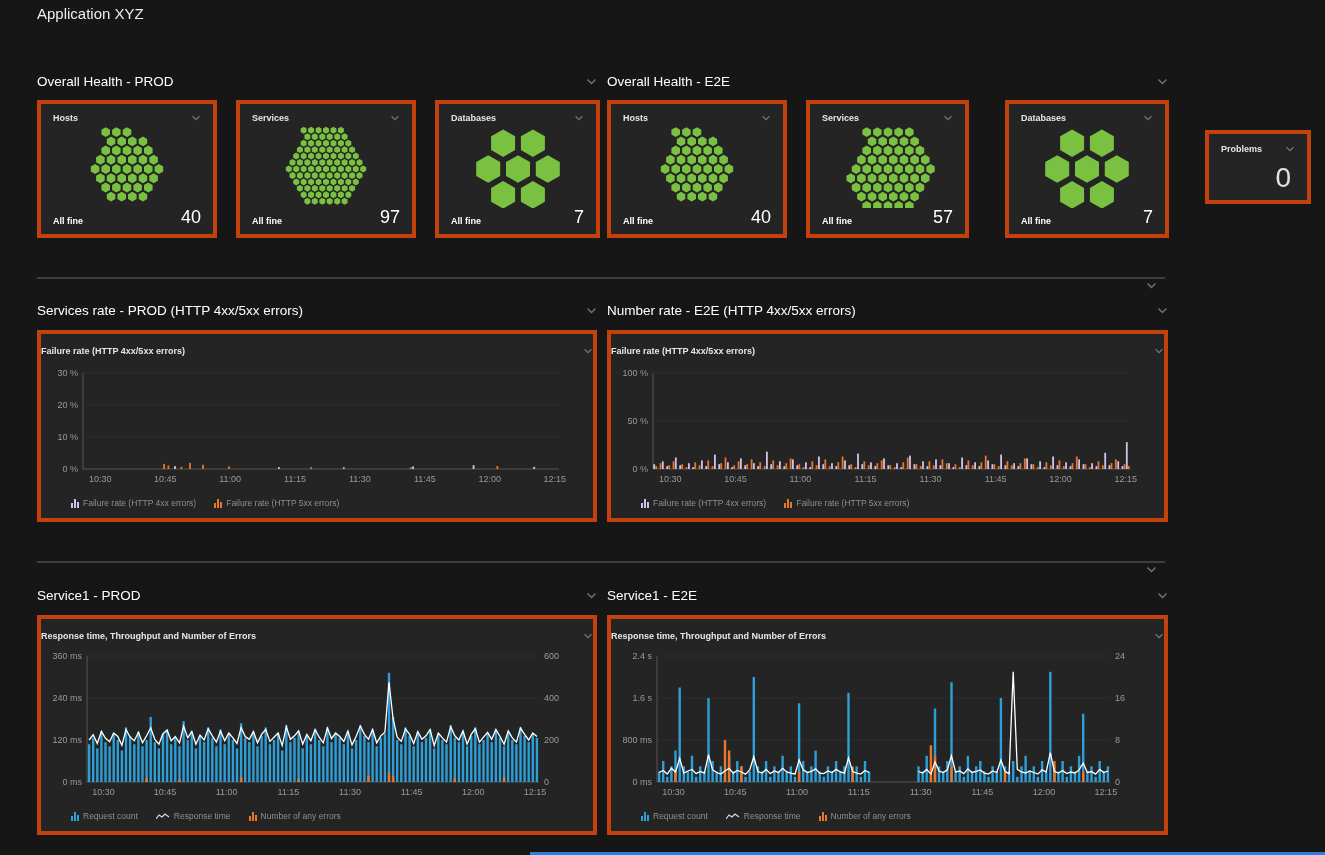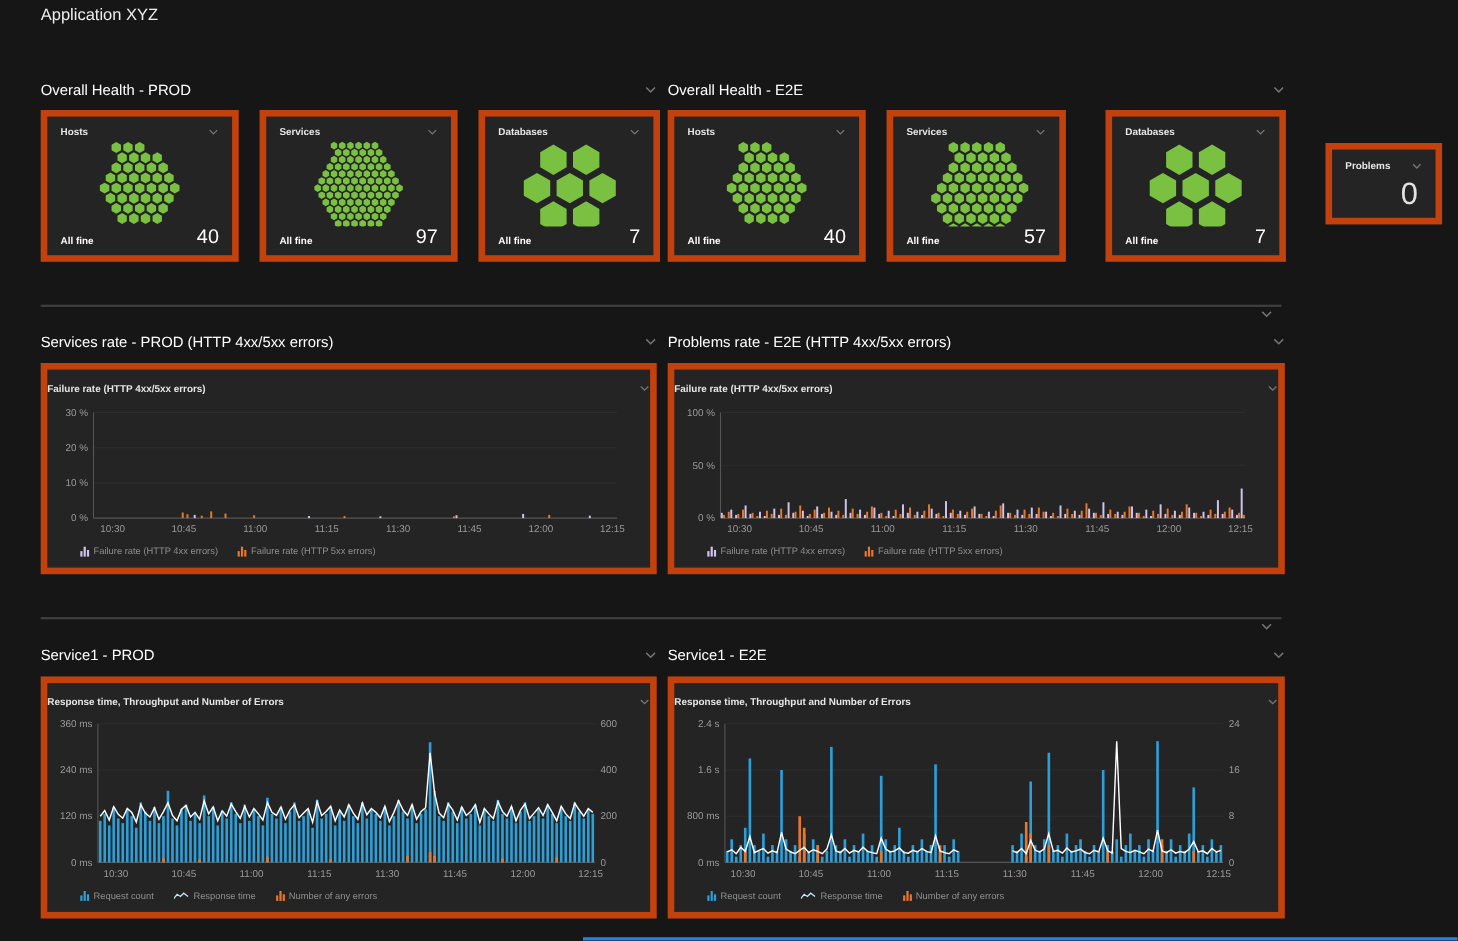--- a/index.html
+++ b/index.html
@@ -3,21 +3,21 @@
 <meta charset="utf-8">
 <style>
   *{margin:0;padding:0;box-sizing:border-box}
   html,body{width:1325px;height:855px;background:#161616;font-family:"Liberation Sans",sans-serif;overflow:hidden}
   .board{position:absolute;left:0;top:0;width:1325px;height:855px}
   .page-title{position:absolute;left:37px;top:5px;font-size:15px;color:#ededed}
   .sec-head{position:absolute;height:20px;display:flex;justify-content:space-between;align-items:center}
   .sec-title{font-size:13.5px;font-weight:400;color:#ffffff}
   .chev{line-height:0;cursor:pointer;opacity:.8}
   .chev svg{display:block}
-  .tile{position:absolute;background:#242424;border:6px solid #c2410c;display:flex;flex-direction:column;padding:8px 12px}
+  .tile{position:absolute;background:#242424;border:4px solid #c2410c;display:flex;flex-direction:column;padding:8px 12px}
   .tile-top{display:flex;justify-content:space-between;align-items:center;height:13px}
   .tile-name{font-size:9px;font-weight:700;color:#e6e6e6}
   .hive{align-self:center;margin-top:2px}
   .tile-bottom{display:flex;justify-content:space-between;align-items:flex-end;margin-top:auto}
   .tile-status{font-size:9px;font-weight:700;color:#ffffff}
   .tile-count{font-size:18px;color:#ffffff;line-height:1}
   .problems-value{margin-top:auto;text-align:right;font-size:28px;color:#e2e2e2;line-height:1;padding-right:4px}
   .divider{position:absolute;height:2px;background:#3f3f3f}
   .div-chev{position:absolute}
   .chart-tile{padding:10px 0}
@@ -428,21 +428,21 @@
 
   <div class="sec-head" style="left:37px;top:300px;width:560px">
     <span class="sec-title">Services rate - PROD (HTTP 4xx/5xx errors)</span>
     <span class="chev">
         <svg width="11" height="7" viewBox="0 0 11 7">
           <path d="M1.5 1.5 L5.5 5.5 L9.5 1.5" fill="none" stroke="#8b8b8b" stroke-width="1.4"></path>
         </svg>
       </span>
   </div>
   <div class="sec-head" style="left:607px;top:300px;width:561px">
-    <span class="sec-title">Problems rate - E2E (HTTP 4xx/5xx errors)</span>
+    <span class="sec-title">Number rate - E2E (HTTP 4xx/5xx errors)</span>
     <span class="chev">
         <svg width="11" height="7" viewBox="0 0 11 7">
           <path d="M1.5 1.5 L5.5 5.5 L9.5 1.5" fill="none" stroke="#8b8b8b" stroke-width="1.4"></path>
         </svg>
       </span>
   </div>
 
   <div class="tile chart-tile" style="left:37px;top:330px;width:560px;height:192px">
     <div class="tile-top">
       <span class="tile-name">Failure rate (HTTP 4xx/5xx errors)</span>

